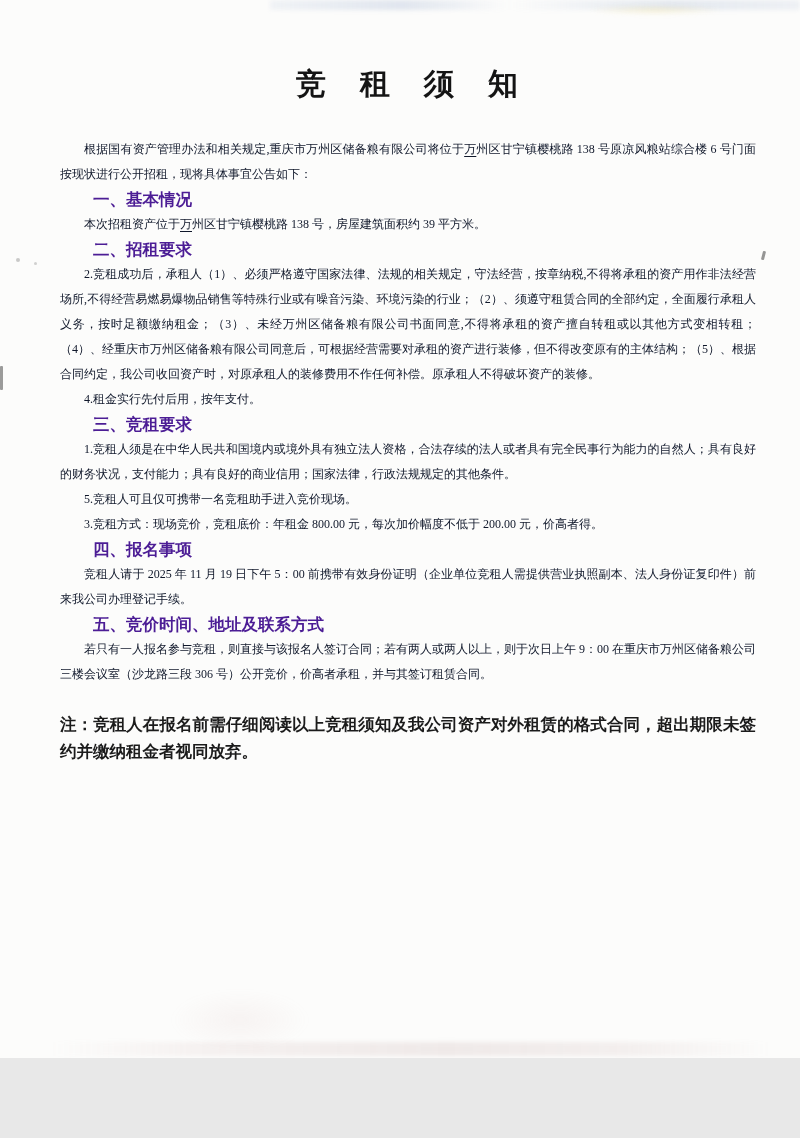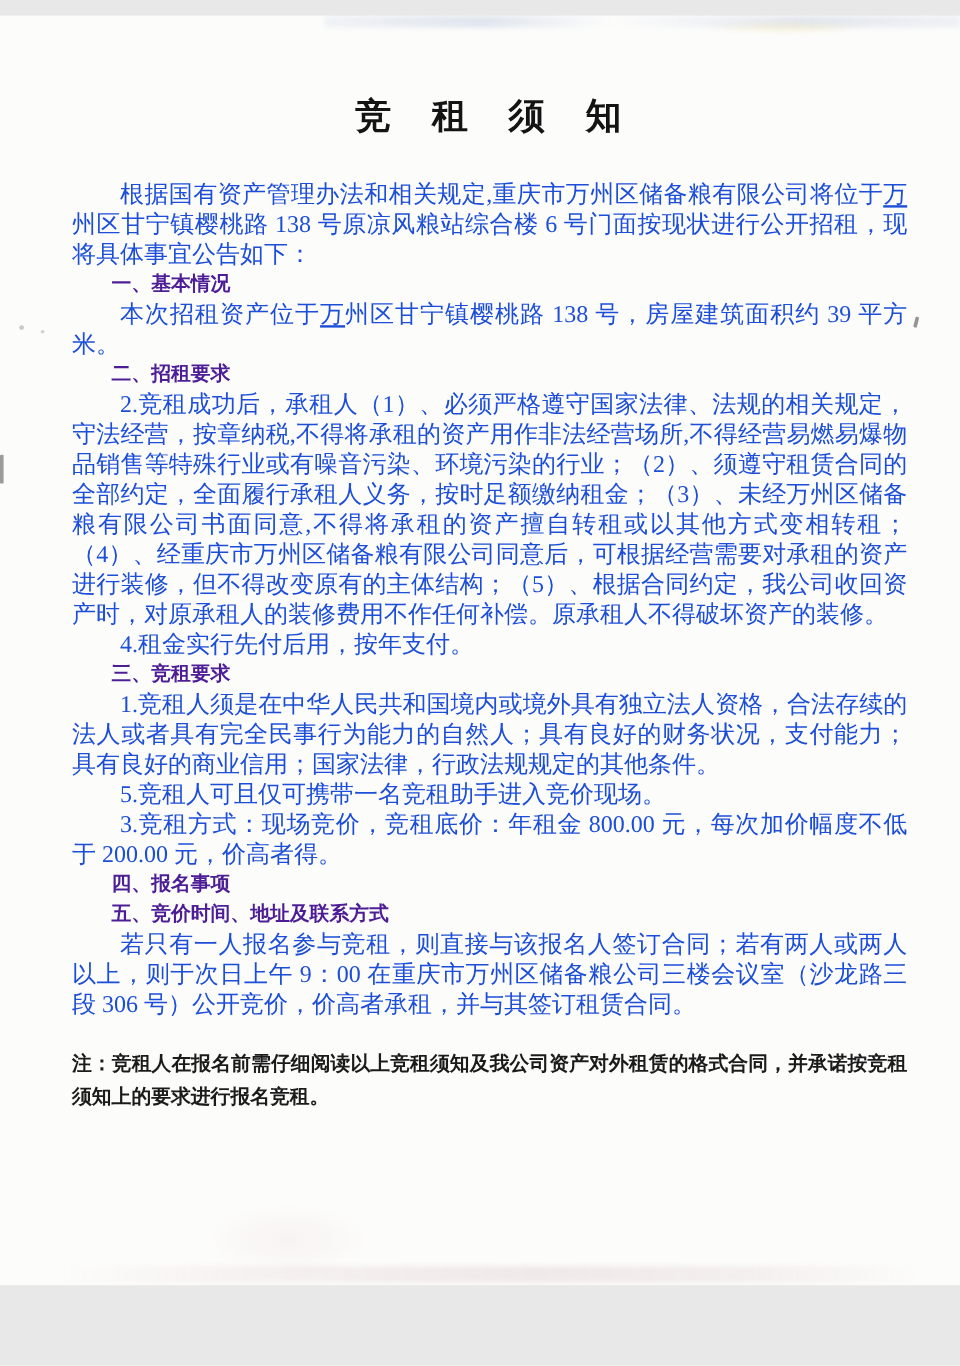--- a/index.html
+++ b/index.html
@@ -4,21 +4,21 @@
 <style>
   html, body {
     margin: 0;
     padding: 0;
     background: #e8e8e8;
   }
   .page {
     position: relative;
     width: 800px;
     height: 1058px;
-    margin: 13px auto;
+    margin: 0 auto;
     background: #fcfcfb;
     overflow: hidden;
     color: #2a2a2a;
     font-family: "Liberation Serif", "DejaVu Serif", serif;
   }
   .content {
     position: relative;
     padding: 64px 44px 0 60px;
     z-index: 2;
   }
@@ -26,25 +26,25 @@
     margin: 0 0 32px 0;
     text-align: center;
     font-size: 30px;
     font-weight: 700;
     letter-spacing: 2px;
     color: #141414;
     font-family: "Liberation Serif", "DejaVu Serif", serif;
   }
   .para {
     margin: 0;
-    font-size: 20px;
+    font-size: 12px;
     line-height: 25px;
     text-align: justify;
     text-indent: 2em;
-    color: #1d4ed8;
+    color: #0f172a;
   }
   .heading {
     margin: 0;
     font-size: 16.5px;
     line-height: 25px;
     font-weight: 700;
     text-indent: 2em;
     color: #4c1d95;
     font-family: "Liberation Sans", "DejaVu Sans", sans-serif;
   }
@@ -135,21 +135,22 @@
     <h2 class="heading">二、招租要求</h2>
     <p class="para">2.竞租成功后，承租人（1）、必须严格遵守国家法律、法规的相关规定，守法经营，按章纳税,不得将承租的资产用作非法经营场所,不得经营易燃易爆物品销售等特殊行业或有噪音污染、环境污染的行业；（2）、须遵守租赁合同的全部约定，全面履行承租人义务，按时足额缴纳租金；（3）、未经万州区储备粮有限公司书面同意,不得将承租的资产擅自转租或以其他方式变相转租；（4）、经重庆市万州区储备粮有限公司同意后，可根据经营需要对承租的资产进行装修，但不得改变原有的主体结构；（5）、根据合同约定，我公司收回资产时，对原承租人的装修费用不作任何补偿。原承租人不得破坏资产的装修。</p>
     <p class="para">4.租金实行先付后用，按年支付。</p>
 
     <h2 class="heading">三、竞租要求</h2>
     <p class="para">1.竞租人须是在中华人民共和国境内或境外具有独立法人资格，合法存续的法人或者具有完全民事行为能力的自然人；具有良好的财务状况，支付能力；具有良好的商业信用；国家法律，行政法规规定的其他条件。</p>
     <p class="para">5.竞租人可且仅可携带一名竞租助手进入竞价现场。</p>
     <p class="para">3.竞租方式：现场竞价，竞租底价：年租金 800.00 元，每次加价幅度不低于 200.00 元，价高者得。</p>
 
     <h2 class="heading">四、报名事项</h2>
+    <p class="para">竞租人请于 2025 年 11 月 19 日下午 5：00 前携带有效身份证明（企业单位竞租人需提供营业执照副本、法人身份证复印件）前来我公司办理登记手续。</p>
 
     <h2 class="heading">五、竞价时间、地址及联系方式</h2>
     <p class="para">若只有一人报名参与竞租，则直接与该报名人签订合同；若有两人或两人以上，则于次日上午 9：00 在重庆市万州区储备粮公司三楼会议室（沙龙路三段 306 号）公开竞价，价高者承租，并与其签订租赁合同。</p>
 
 
-    <p class="footnote">注：竞租人在报名前需仔细阅读以上竞租须知及我公司资产对外租赁的格式合同，并承诺按竞租须知上的要求进行报名竞租。</p>
+    <p class="footnote">注：竞租人在报名前需仔细阅读以上竞租须知及我公司资产对外租赁的格式合同，超出期限未签约并缴纳租金者视同放弃。</p>
 
   </div>
 </div>
 
 </body></html>

